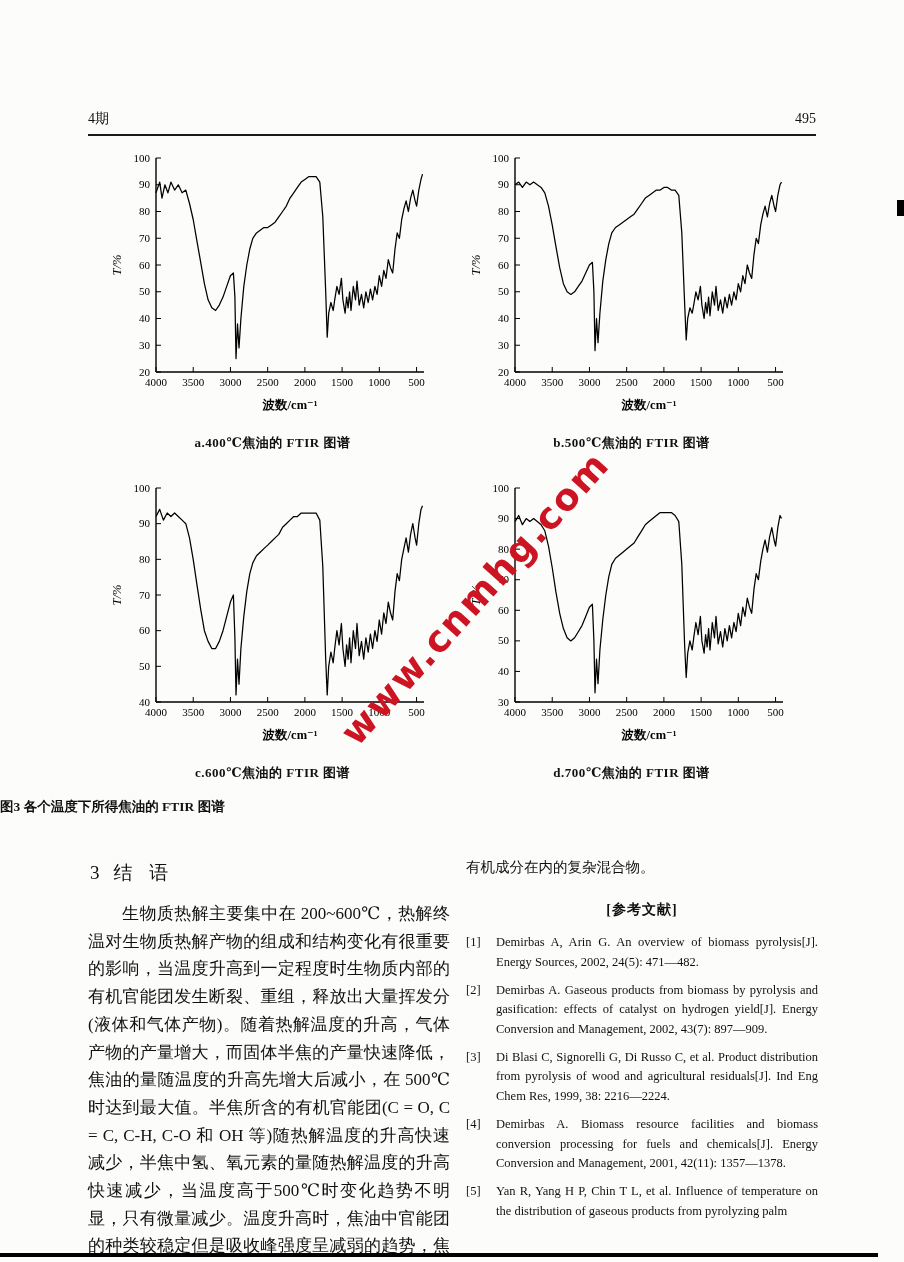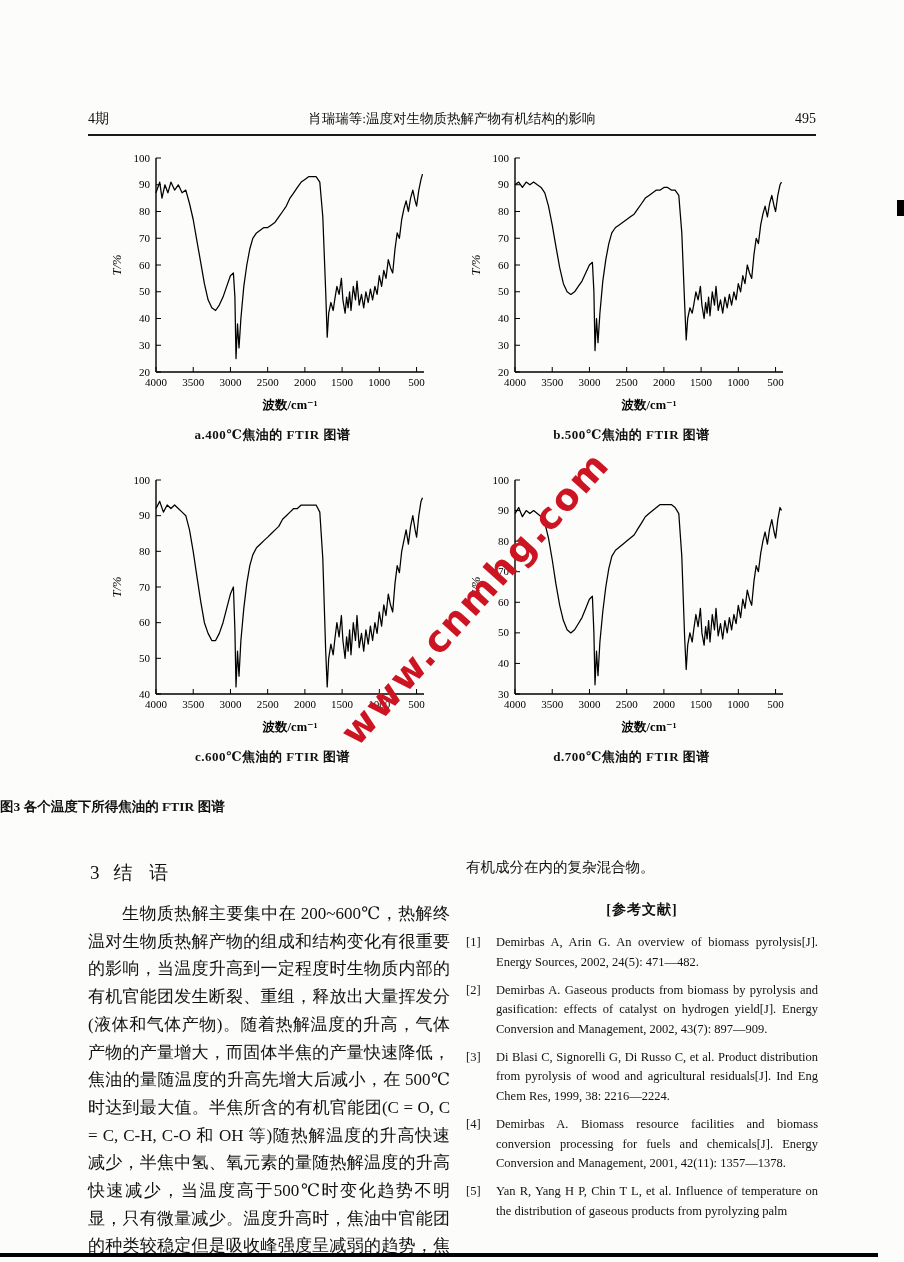--- a/index.html
+++ b/index.html
@@ -10,21 +10,21 @@
   
   .header{position:absolute;top:110px;left:88px;width:728px;display:flex;justify-content:space-between;align-items:baseline;font-size:14px}
   .header .mid{font-size:13.5px}
   .header-rule{position:absolute;top:134px;left:88px;width:728px;height:2px;background:#1a1a1a}
 
   
   .charts{position:absolute;top:148px;left:102px;width:700px;display:grid;grid-template-columns:1fr 1fr;column-gap:18px;row-gap:26px;justify-items:center}
   .chart-block{display:flex;flex-direction:column;align-items:center}
   .chart-block svg{display:block}
   svg text{font-family:"Liberation Serif","DejaVu Serif",serif;fill:#000}
-  .chart-caption{font-size:13px;font-weight:bold;margin-top:10px;letter-spacing:.5px}
+  .chart-caption{font-size:13px;font-weight:bold;margin-top:18px;letter-spacing:.5px}
 
   
   .fig-caption{position:absolute;top:796px;left:0;width:100%;text-align:left;line-height:1.7}
   .fig-caption .cn{font-size:13.5px;font-weight:bold}
   .fig-caption .en{font-size:13px}
 
   
   .col-left{position:absolute;top:856px;left:88px;width:362px}
   .col-right{position:absolute;top:856px;left:466px;width:352px}
   .section-heading{font-size:19px;font-weight:normal;letter-spacing:6px;margin:4px 0 14px 2px}
@@ -45,21 +45,20 @@
   .scan-bottom{position:absolute;left:0;bottom:5px;width:878px;height:4px;background:#000}
   .scan-right{position:absolute;right:0;top:200px;width:7px;height:16px;background:#000}
 </style>
 </head>
 <body>
 
 <div class="page">
 
   <div class="header">
     <span>4期</span>
-    <span class="mid">肖瑞瑞等:温度对生物质热解产物有机结构的影响</span>
     <span>495</span>
   </div>
   <div class="header-rule"></div>
 
   <div class="charts">
     <div class="chart-block">
       <svg width="330" height="268">
           <line x1="48" y1="10" x2="48" y2="224" stroke="#000" stroke-width="1.4"></line>
           <line x1="48" y1="224" x2="316" y2="224" stroke="#000" stroke-width="1.4"></line>
           <line x1="48" y1="224" x2="53" y2="224" stroke="#000" stroke-width="1"></line>

